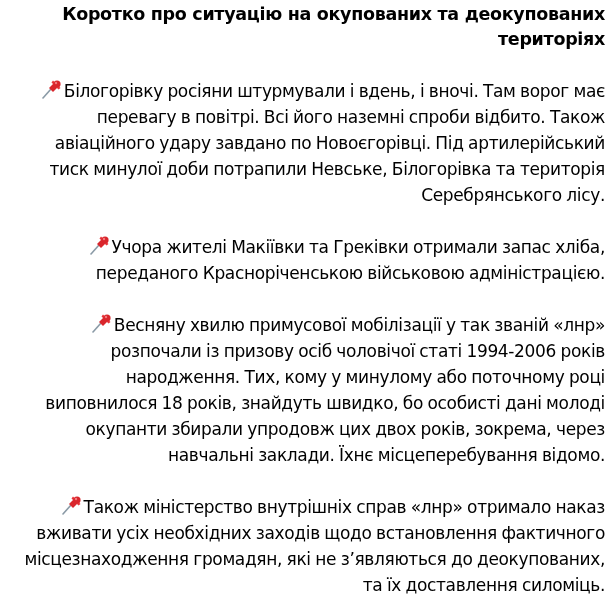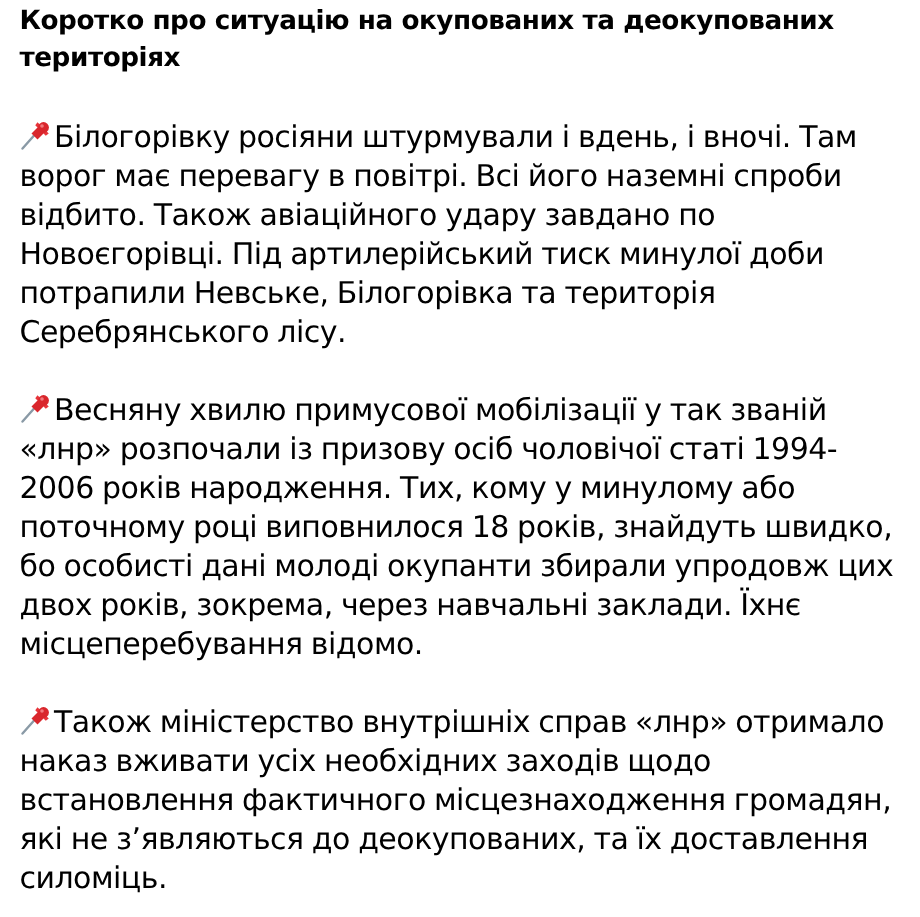--- a/index.html
+++ b/index.html
@@ -11,30 +11,31 @@
       width: 613px;
       height: 611px;
       overflow: hidden;
       font-family: "DejaVu Sans", "Liberation Sans", sans-serif;
       color: #000000;
     }
     .post {
       position: relative;
       padding: 0 0 0 13px;
       width: 592px;
+      text-align: right;
     }
     .title {
       font-weight: bold;
       font-size: 17.5px;
       line-height: 25px;
       margin: 2px 0 0 0;
       letter-spacing: -0.3px;
     }
     .para {
-      font-size: 20px;
+      font-size: 17px;
       line-height: 26px;
       margin: 26px 0 0 0;
       letter-spacing: -0.35px;
       word-spacing: -0.5px;
     }
     .pin {
       display: inline-block;
       width: 22px;
       height: 20px;
       vertical-align: -2px;
@@ -53,20 +54,31 @@
       <svg width="22" height="20" viewBox="0 0 22 20">
         <line x1="2" y1="19" x2="10" y2="10" stroke="#8a9aa6" stroke-width="1.6" stroke-linecap="round"></line>
         <path d="M8 9 L13 4 L17 8 L12 13 Z" fill="#d9262c"></path>
         <path d="M12 1.5 L19.5 9 L17.5 10.5 L10.5 3.5 Z" fill="#e8353b"></path>
         <circle cx="16" cy="5" r="3.6" fill="#d9262c"></circle>
         <circle cx="15" cy="4" r="1.2" fill="#f27a7e"></circle>
       </svg>
     </span><span>Білогорівку росіяни штурмували і вдень, і вночі. Там ворог має перевагу в повітрі. Всі його наземні спроби відбито. Також авіаційного удару завдано по Новоєгорівці. Під артилерійський тиск минулої доби потрапили Невське, Білогорівка та територія Серебрянського лісу.</span>
   </p>
 
+  <p class="para">
+    <span class="pin">
+      <svg width="22" height="20" viewBox="0 0 22 20">
+        <line x1="2" y1="19" x2="10" y2="10" stroke="#8a9aa6" stroke-width="1.6" stroke-linecap="round"></line>
+        <path d="M8 9 L13 4 L17 8 L12 13 Z" fill="#d9262c"></path>
+        <path d="M12 1.5 L19.5 9 L17.5 10.5 L10.5 3.5 Z" fill="#e8353b"></path>
+        <circle cx="16" cy="5" r="3.6" fill="#d9262c"></circle>
+        <circle cx="15" cy="4" r="1.2" fill="#f27a7e"></circle>
+      </svg>
+    </span><span>Учора жителі Макіївки та Греківки отримали запас хліба, переданого Красноріченською військовою адміністрацією.</span>
+  </p>
 
   <p class="para">
     <span class="pin">
       <svg width="22" height="20" viewBox="0 0 22 20">
         <line x1="2" y1="19" x2="10" y2="10" stroke="#8a9aa6" stroke-width="1.6" stroke-linecap="round"></line>
         <path d="M8 9 L13 4 L17 8 L12 13 Z" fill="#d9262c"></path>
         <path d="M12 1.5 L19.5 9 L17.5 10.5 L10.5 3.5 Z" fill="#e8353b"></path>
         <circle cx="16" cy="5" r="3.6" fill="#d9262c"></circle>
         <circle cx="15" cy="4" r="1.2" fill="#f27a7e"></circle>
       </svg>

